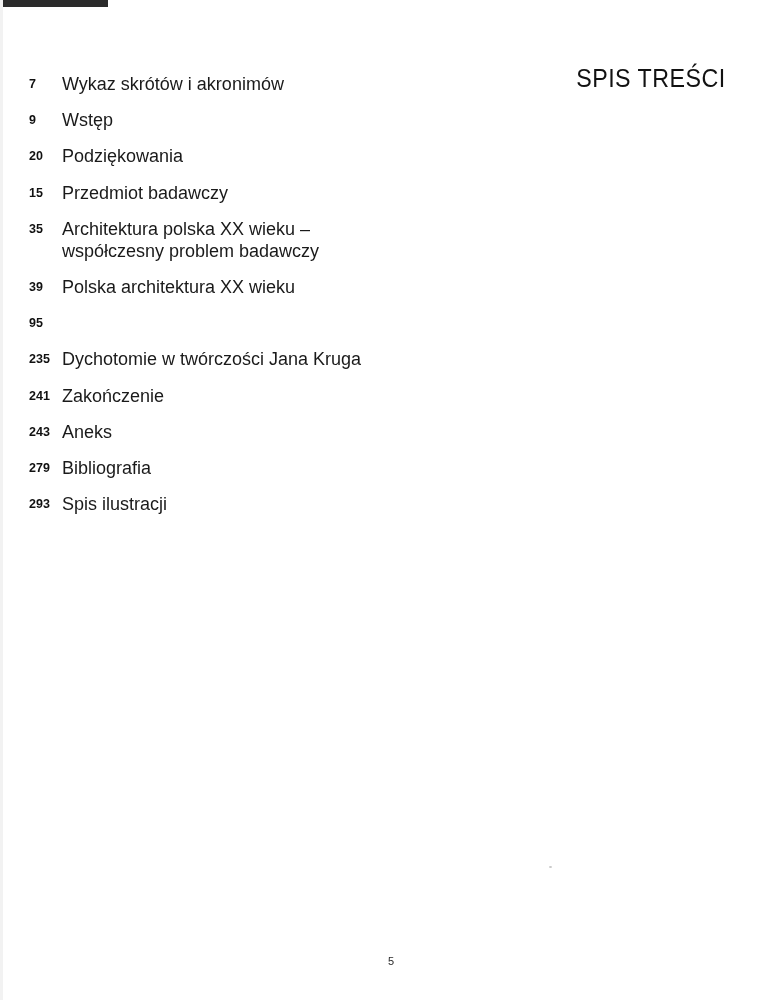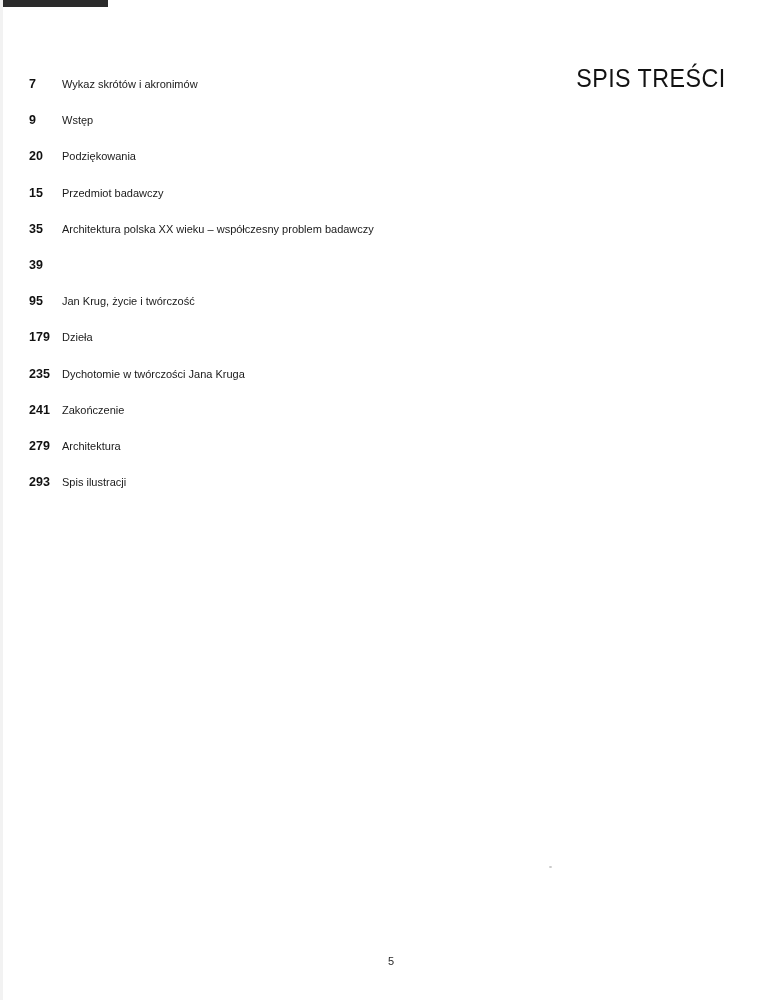--- a/index.html
+++ b/index.html
@@ -75,21 +75,21 @@
     text-align: left;
     padding-left: 29px;
     box-sizing: border-box;
     font-size: 12.5px;
     font-weight: bold;
     color: #111111;
     line-height: 22px;
   }
 
   .toc-title {
-    font-size: 11px;
+    font-size: 18px;
     color: #1a1a1a;
     line-height: 22px;
     max-width: 330px;
   }
 
   .page-number {
     position: absolute;
     bottom: 33px;
     left: 0;
     width: 782px;
@@ -132,40 +132,40 @@
       <div class="toc-row">
         <div class="toc-page">15</div>
         <div class="toc-title">Przedmiot badawczy</div>
       </div>
       <div class="toc-row">
         <div class="toc-page">35</div>
         <div class="toc-title">Architektura polska XX wieku – współczesny problem badawczy</div>
       </div>
       <div class="toc-row">
         <div class="toc-page">39</div>
+        <div class="toc-title">Polska architektura XX wieku</div>
       </div>
       <div class="toc-row">
         <div class="toc-page">95</div>
-        <div class="toc-title">Jan Krug, życie i twórczość</div>
-      </div>
-      <div class="toc-row">
-        <div class="toc-page">179</div>
-        <div class="toc-title">Dzieła</div>
       </div>
       <div class="toc-row">
         <div class="toc-page">235</div>
         <div class="toc-title">Dychotomie w twórczości Jana Kruga</div>
       </div>
       <div class="toc-row">
         <div class="toc-page">241</div>
         <div class="toc-title">Zakończenie</div>
       </div>
       <div class="toc-row">
+        <div class="toc-page">243</div>
+        <div class="toc-title">Aneks</div>
+      </div>
+      <div class="toc-row">
         <div class="toc-page">279</div>
-        <div class="toc-title">Architektura</div>
+        <div class="toc-title">Bibliografia</div>
       </div>
       <div class="toc-row">
         <div class="toc-page">293</div>
         <div class="toc-title">Spis ilustracji</div>
       </div>
     </div>
 
   <div class="speck" style="top:866px; left:549px;"></div>
 
   <div class="page-number">5</div>

